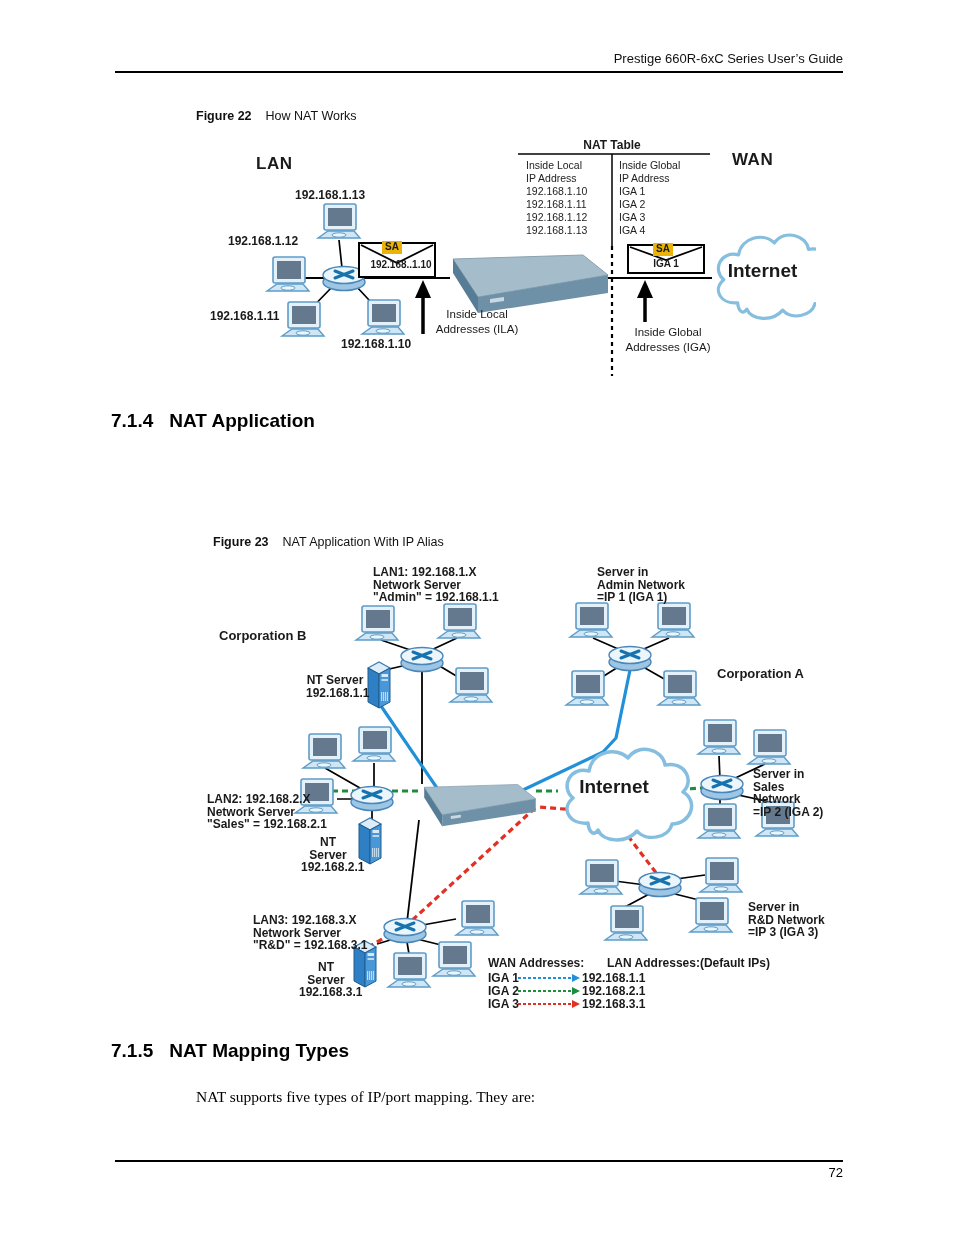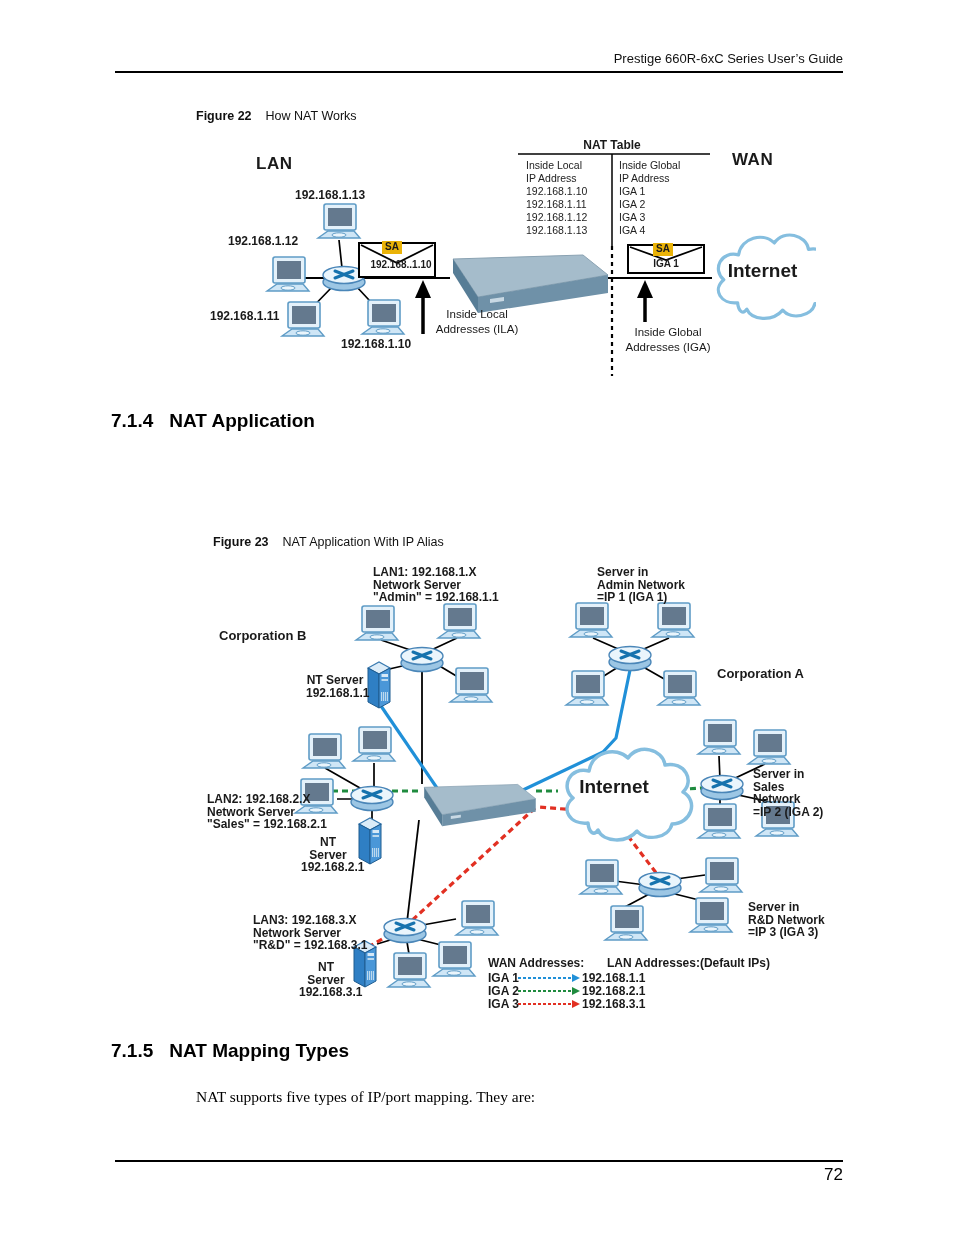--- a/index.html
+++ b/index.html
@@ -3,21 +3,21 @@
 <meta charset="utf-8">
 <style>
   html,body{margin:0;padding:0;background:#e8e8e8;}
   .page{position:relative;width:954px;height:1235px;background:#fff;margin:0 auto;
         font-family:"Liberation Sans",sans-serif;color:#000;overflow:hidden;}
   .abs{position:absolute;}
   
   .hdr-title{top:51px;right:111px;font-size:13px;color:#111;}
   .rule{height:2px;background:#000;}
   .ftr-left{left:115px;top:1165px;font-size:13px;}
-  .ftr-page{right:111px;top:1165px;font-size:17px;}
+  .ftr-page{right:111px;top:1165px;font-size:13px;}
   
   .caption{font-size:12.5px;color:#111;}
   .caption .cap-label{font-weight:bold;margin-right:14px;}
   .heading{font-size:19px;font-weight:bold;color:#000;}
   .heading .h-num{margin-right:16px;}
   .body-text{font-family:"Liberation Serif",serif;font-size:15.5px;line-height:21.5px;color:#000;}
   
   .figure{position:absolute;}
   .figure svg{position:absolute;left:0;top:0;}
   

